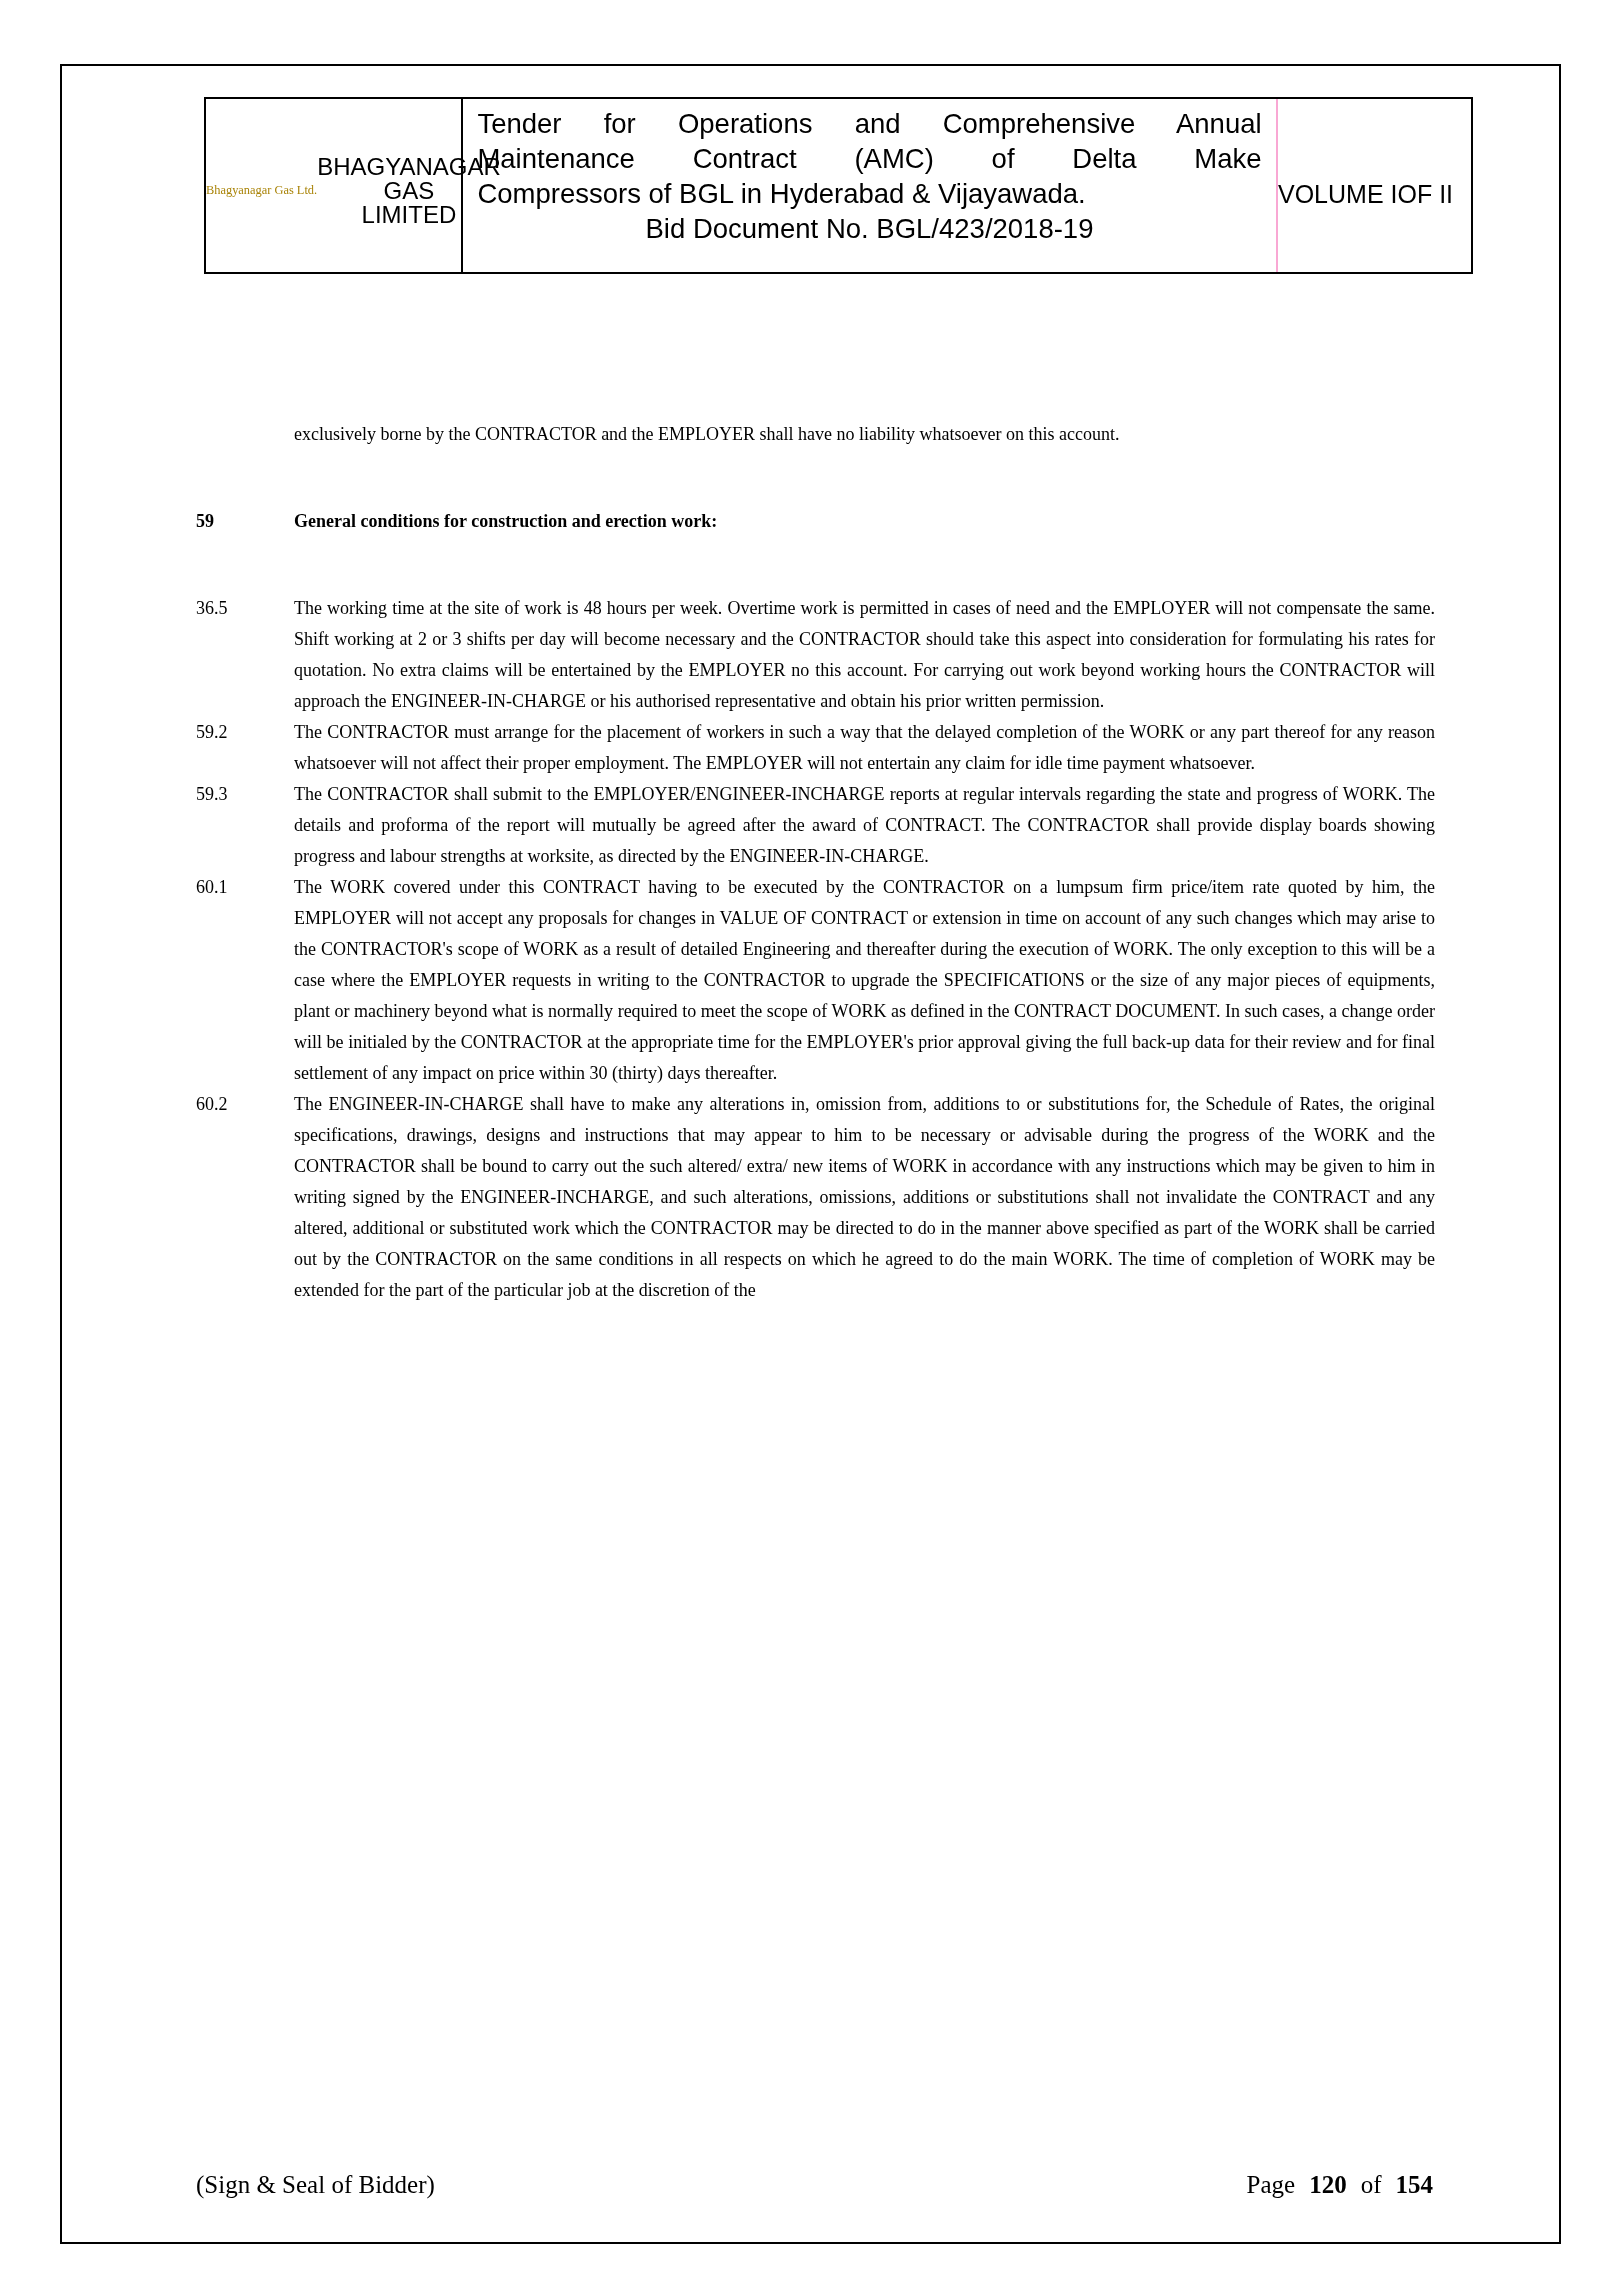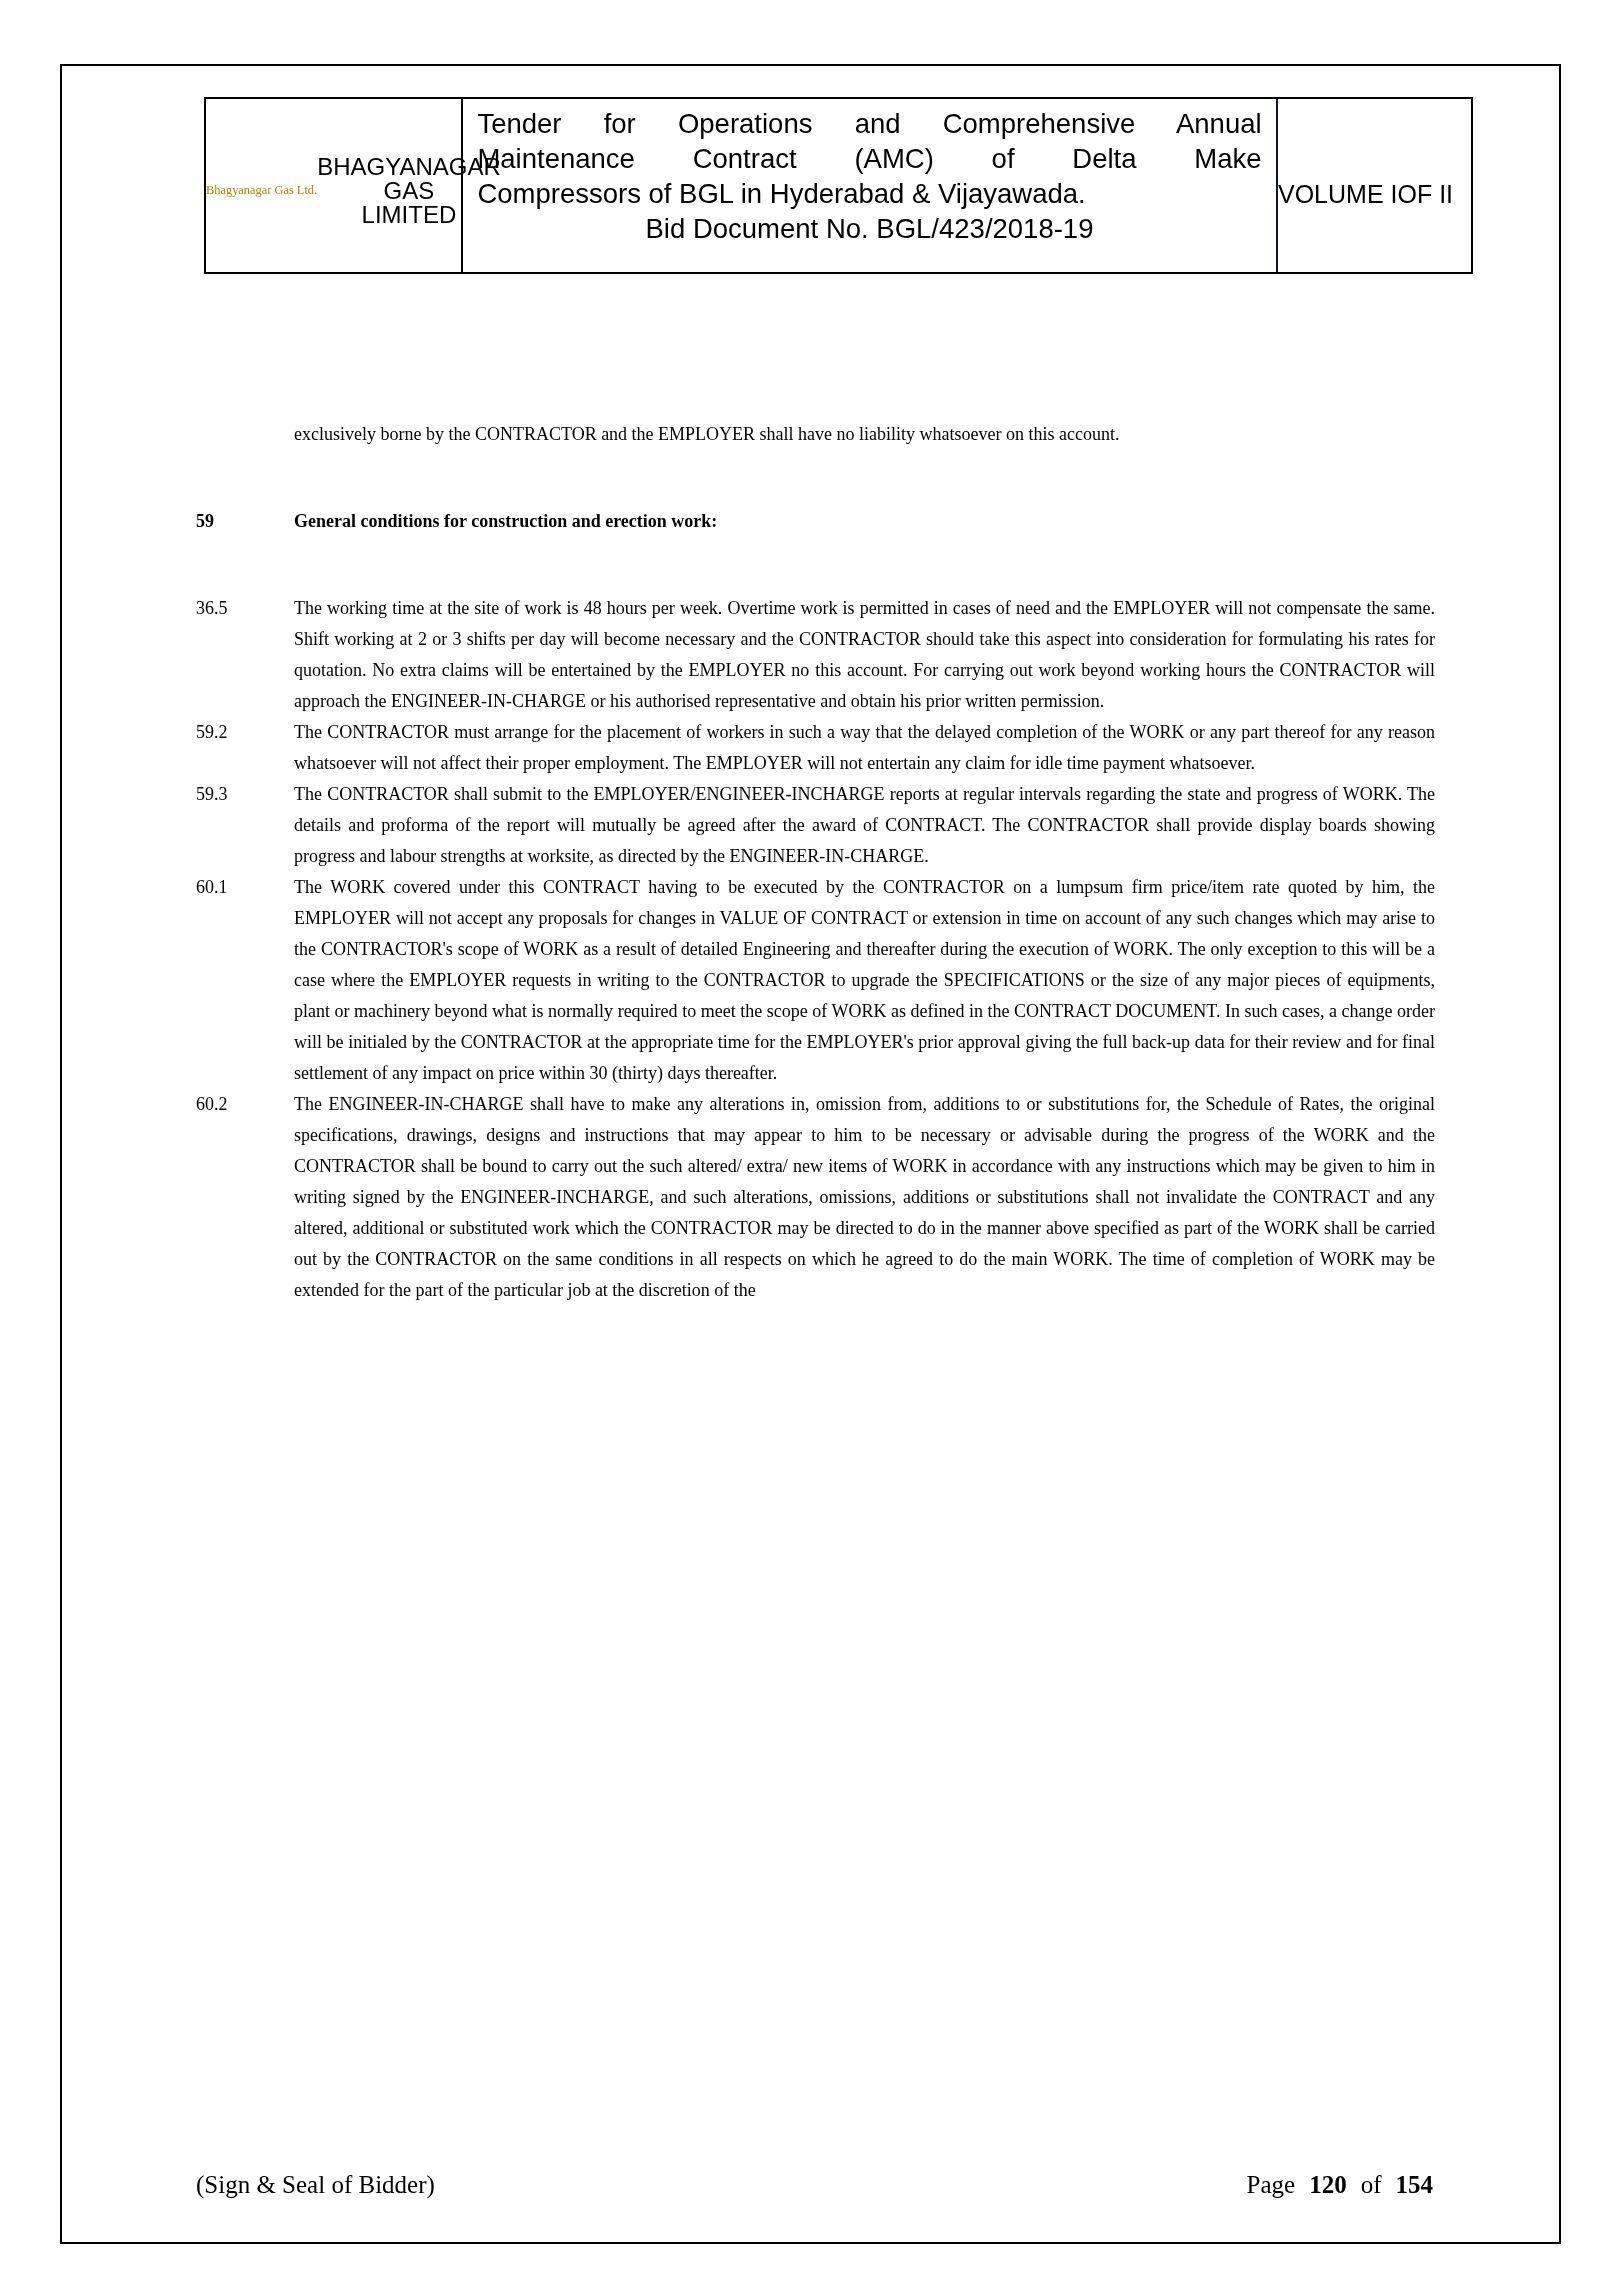--- a/index.html
+++ b/index.html
@@ -58,21 +58,21 @@
   }
   .company-name {
     font-family: "Liberation Sans", sans-serif;
     font-size: 24px;
     line-height: 24px;
     text-align: center;
     color: #000000;
     margin-top: 1.3px;
   }
   .cell-title {
-    border-right: 2px solid #0f172a;
+    border-right: 2px solid #f9a8d4;
     padding: 6.5px 14.4px 6.5px 14.4px;
     font-family: "Liberation Sans", sans-serif;
     font-size: 27.5px;
     line-height: 35px;
   }
   .title-line { text-align: justify; text-align-last: justify; }
   .title-line.plain { text-align: left; text-align-last: left; }
   .title-line.centered { text-align: center; text-align-last: center; }
   .cell-volume {
     display: flex;

